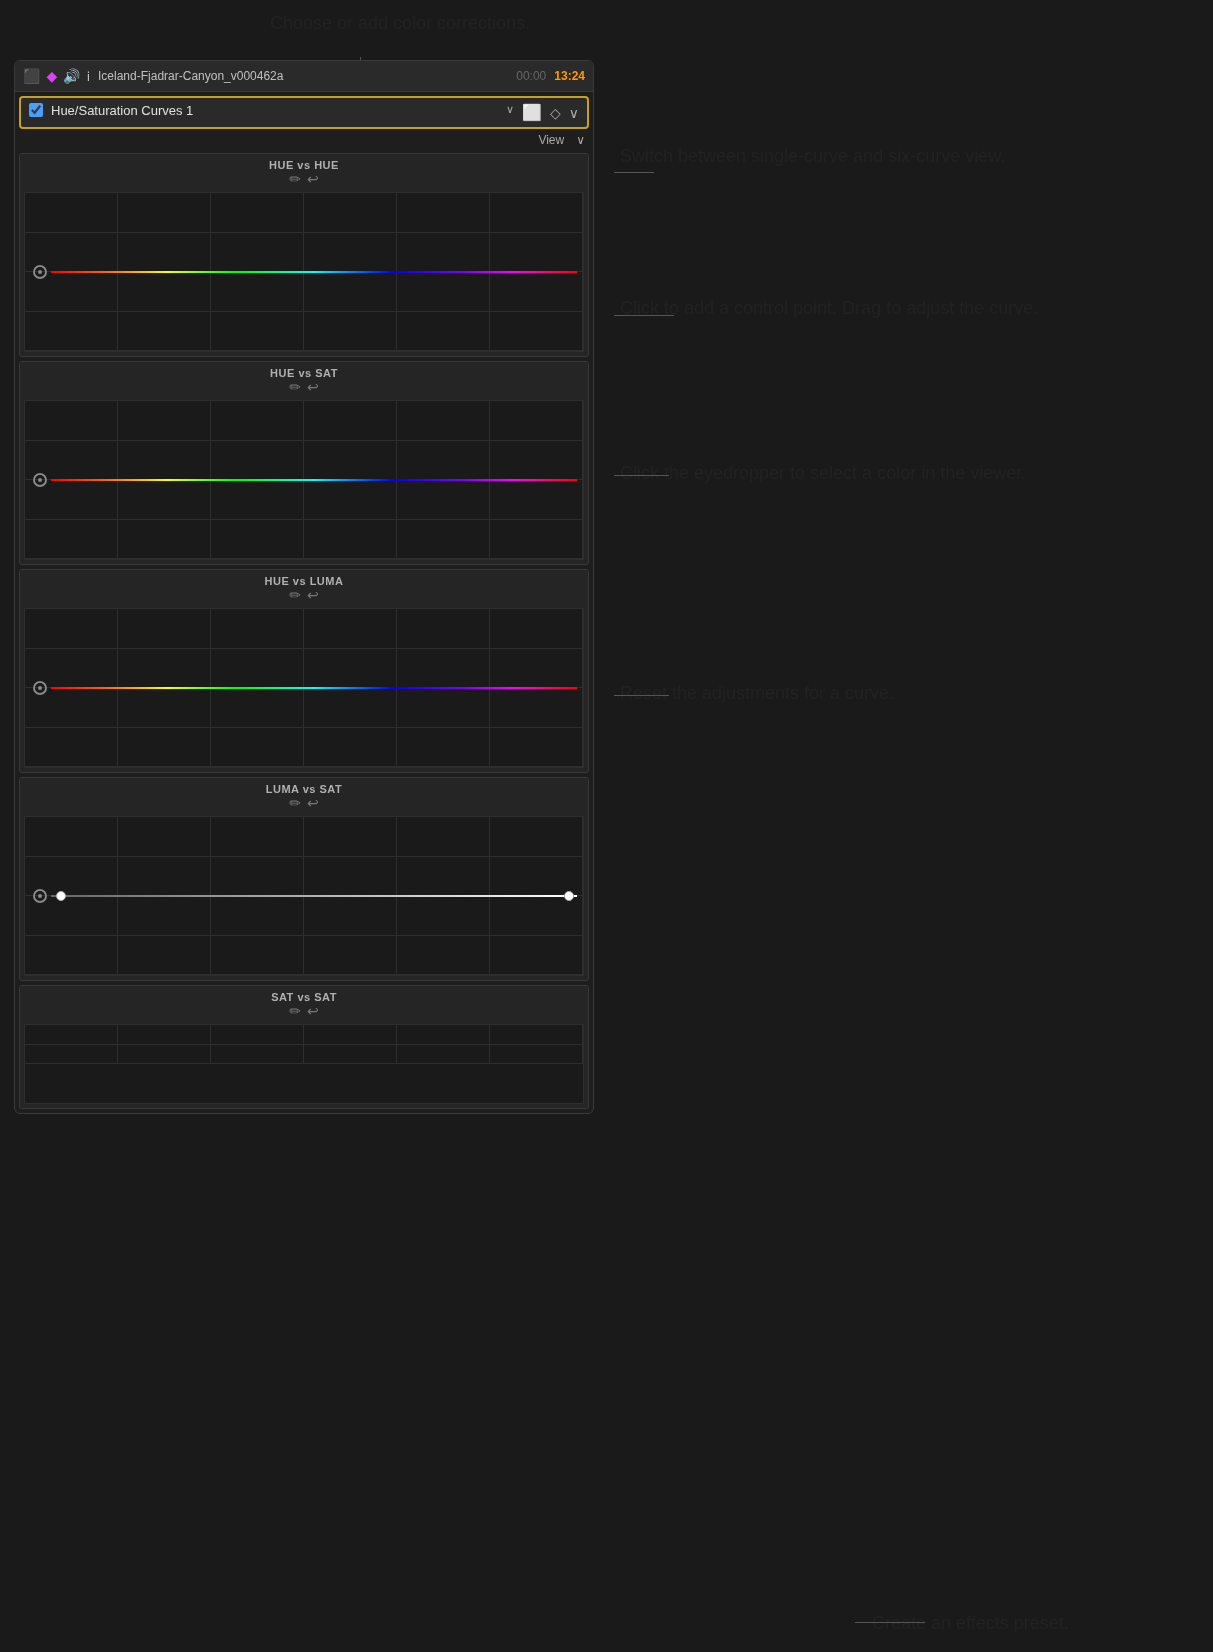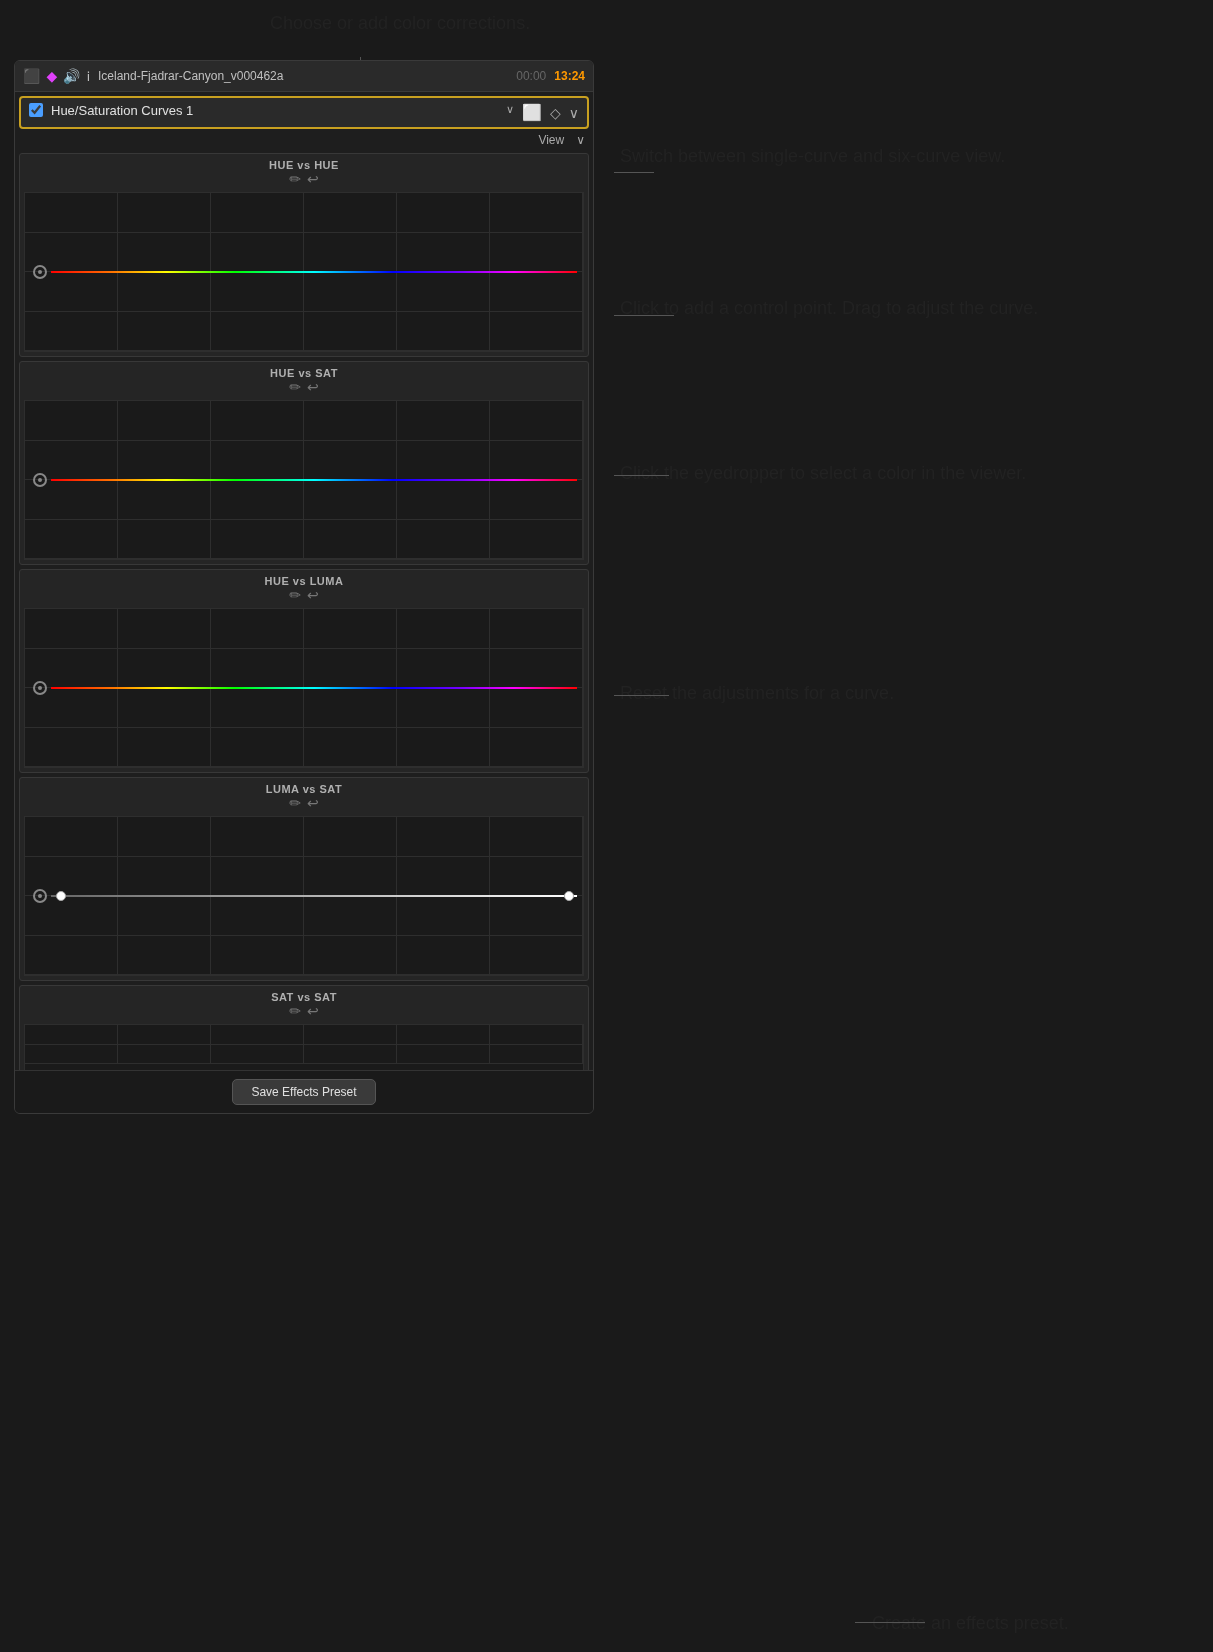--- a/index.html
+++ b/index.html
@@ -524,17 +524,14 @@
         <div class="grid-cell"></div>
           <div class="grid-cell"></div>
           <div class="grid-cell"></div>
         <div class="grid-cell"></div>
           <div class="grid-cell"></div>
           <div class="grid-cell"></div>
       </div>
     </div>
   </div>
 
-  <div class="bottom-bar">
-    <button class="save-preset-btn">Save Effects Preset</button>
-  </div>
 
 </div>
 
 </body></html>

